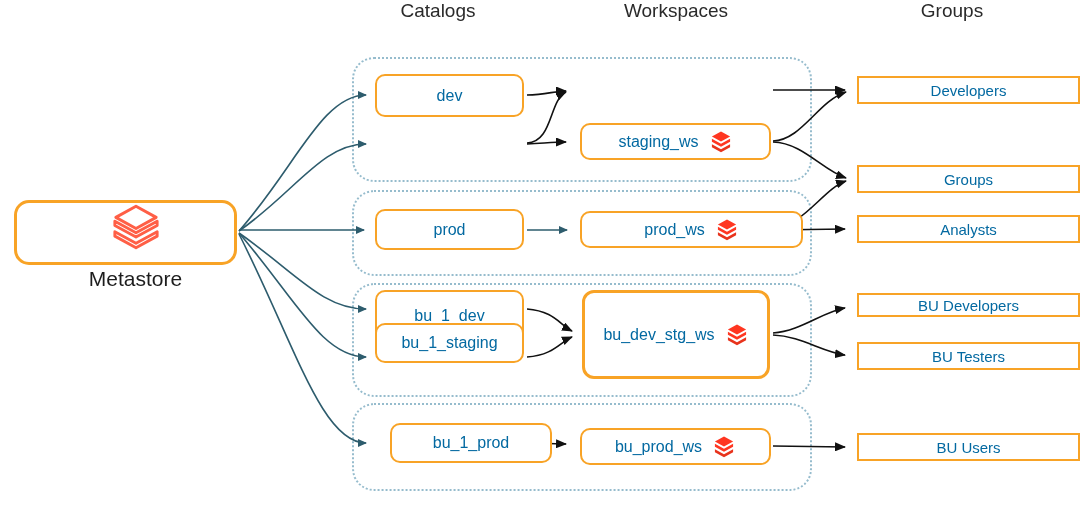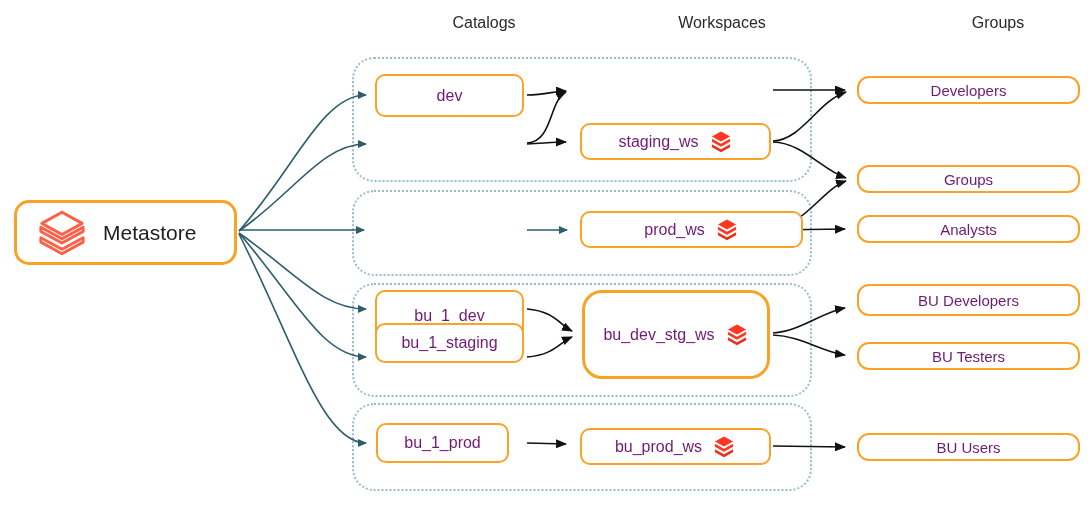--- a/index.html
+++ b/index.html
@@ -1,37 +1,37 @@
 <!DOCTYPE html>
 <html><head>
 <meta charset="utf-8">
 <style>
   html,body{margin:0;padding:0;background:#ffffff;}
   #canvas{
     position:relative;width:1091px;height:511px;background:#ffffff;overflow:hidden;
     font-family:"Liberation Sans", sans-serif;color:#1d1d1d;
   }
   .col-header{
-    position:absolute;top:14px;transform:translateX(-50%);
-    font-size:16px;font-weight:500;color:#2a2a2a;white-space:nowrap;margin-left:46px;
+    position:absolute;top:0;transform:translateX(-50%);
+    font-size:19px;font-weight:500;color:#2a2a2a;white-space:nowrap;
   }
   .env-group{
     position:absolute;border:2px dotted #96bccd;border-radius:22px;background:transparent;
   }
   .node{
     position:absolute;background:#ffffff;border:2.5px solid #F8A326;border-radius:10px;
     display:flex;align-items:center;justify-content:center;box-sizing:border-box;
-    font-size:16px;color:#701a75;white-space:nowrap;
+    font-size:16px;color:#0369a1;white-space:nowrap;
   }
-  .node.big{border-radius:20px;border-width:3px;}
-  .node.group-box{border-radius:12px;font-size:15px;}
+  .node.big{border-radius:12px;border-width:3px;}
+  .node.group-box{border-radius:0;font-size:15px;}
   .metastore{
     position:absolute;left:14px;top:200px;width:223px;height:65px;background:#fff;
     border:3px solid #F8A326;border-radius:15px;display:flex;align-items:center;
-    box-sizing:border-box;padding-left:20px;gap:16px;font-size:21px;
+    box-sizing:border-box;padding-left:20px;gap:16px;font-size:21px;flex-direction:column;
   }
   .ws-icon{flex:0 0 auto;margin-left:10px;display:flex;align-items:center;}
   svg.edges{position:absolute;left:0;top:0;pointer-events:none;}
 </style>
 </head>
 <body>
 
 <div id="canvas">
 
   <div class="col-header" style="left:438px">Catalogs</div>
@@ -88,27 +88,30 @@
           <path d="M26,2.5 L47,14 L26,25.5 L5,14 Z"></path>
         </g>
       </svg>
     </span>
     <span>Metastore</span>
   </div>
 
   <div class="node" style="left:375px;top:74px;width:149px;height:43px">
       <span>dev</span>
     </div>
+  <div class="node" style="left:375px;top:209px;width:149px;height:41px">
+      <span>prod</span>
+    </div>
   <div class="node" style="left:375px;top:290px;width:149px;height:51px">
       <span>bu_1_dev</span>
     </div>
   <div class="node" style="left:375px;top:323px;width:149px;height:40px">
       <span>bu_1_staging</span>
     </div>
-  <div class="node" style="left:376px;top:423px;width:133px;height:40px">
+  <div class="node" style="left:390px;top:423px;width:162px;height:40px">
       <span>bu_1_prod</span>
     </div>
 
   <div class="node" style="left:580px;top:123px;width:191px;height:37px">
     <span>staging_ws</span>
     <span class="ws-icon">
       <svg width="24" height="22" viewBox="0 0 24 23">
         <path d="M2.5,13.8 L12,19 L21.5,13.8 L21.5,17 L12,22.2 L2.5,17 Z" fill="#E8331C"></path>
         <path d="M2.5,8 L12,13.2 L21.5,8 L21.5,11.2 L12,16.4 L2.5,11.2 Z" fill="#FF3621"></path>
         <polygon points="12,0.5 21.5,5.7 12,10.9 2.5,5.7" fill="#FF3621"></polygon>
@@ -148,21 +151,21 @@
 
   <div class="node group-box" style="left:857px;top:76px;width:223px;height:28px">
       <span>Developers</span>
     </div>
   <div class="node group-box" style="left:857px;top:165px;width:223px;height:28px">
       <span>Groups</span>
     </div>
   <div class="node group-box" style="left:857px;top:215px;width:223px;height:28px">
       <span>Analysts</span>
     </div>
-  <div class="node group-box" style="left:857px;top:284px;width:223px;height:32px">
+  <div class="node group-box" style="left:857px;top:293px;width:223px;height:24px">
       <span>BU Developers</span>
     </div>
   <div class="node group-box" style="left:857px;top:342px;width:223px;height:28px">
       <span>BU Testers</span>
     </div>
   <div class="node group-box" style="left:857px;top:433px;width:223px;height:28px">
       <span>BU Users</span>
     </div>
 
 </div>

